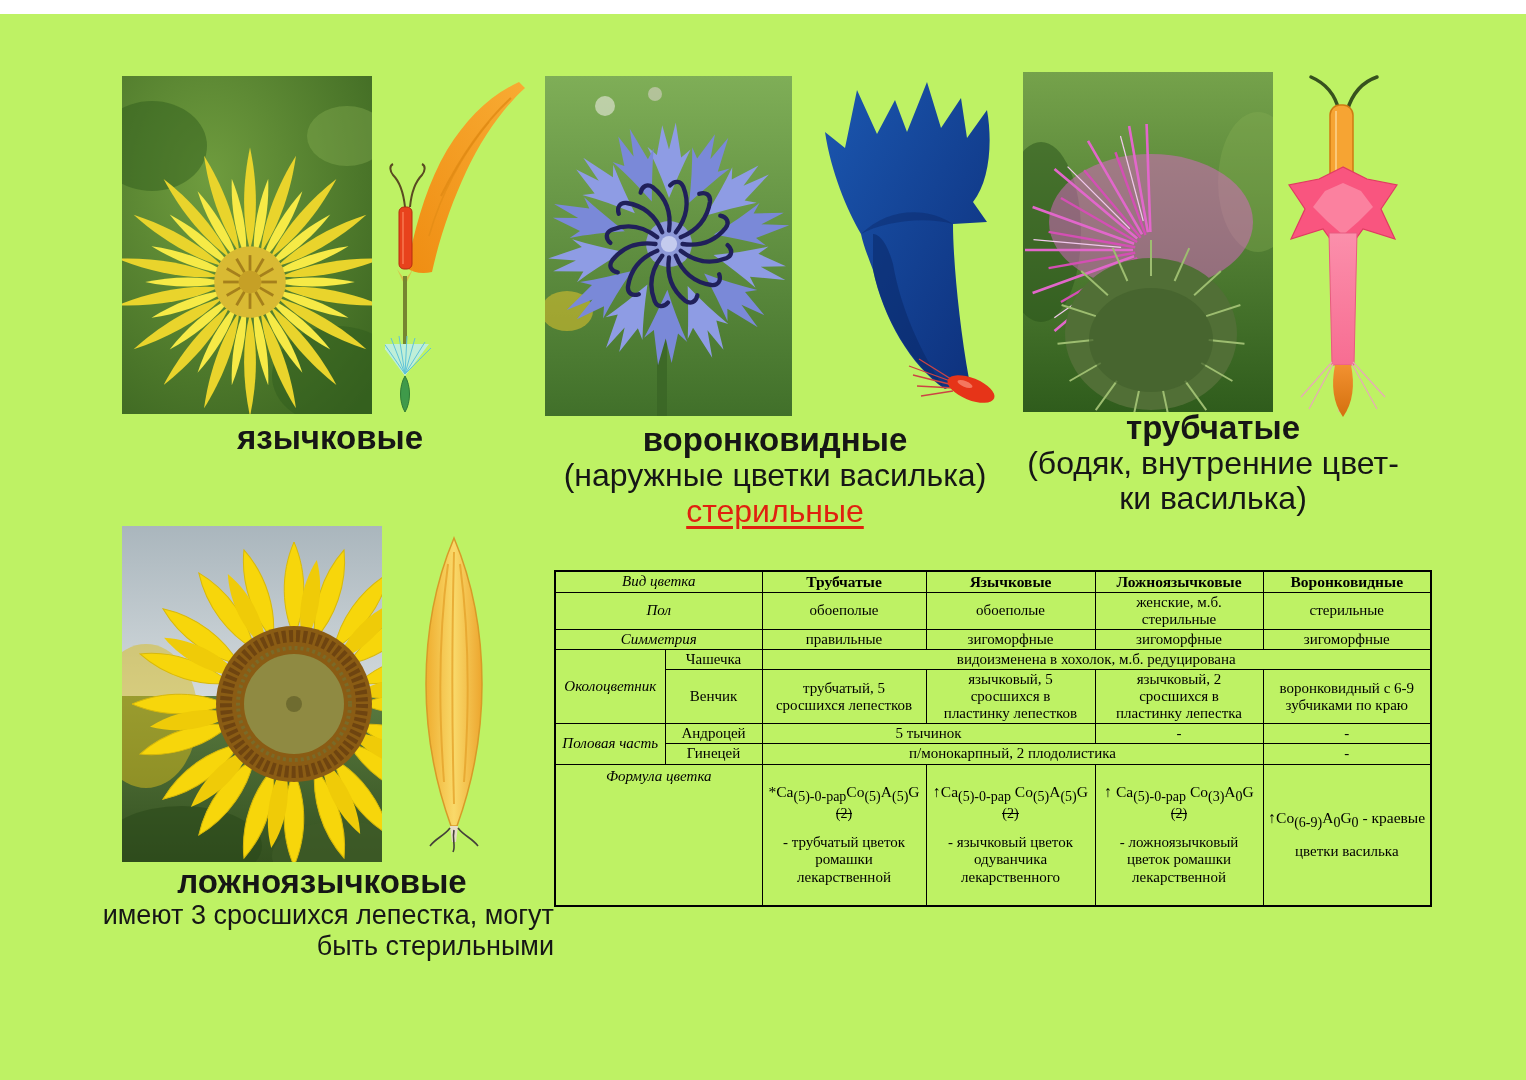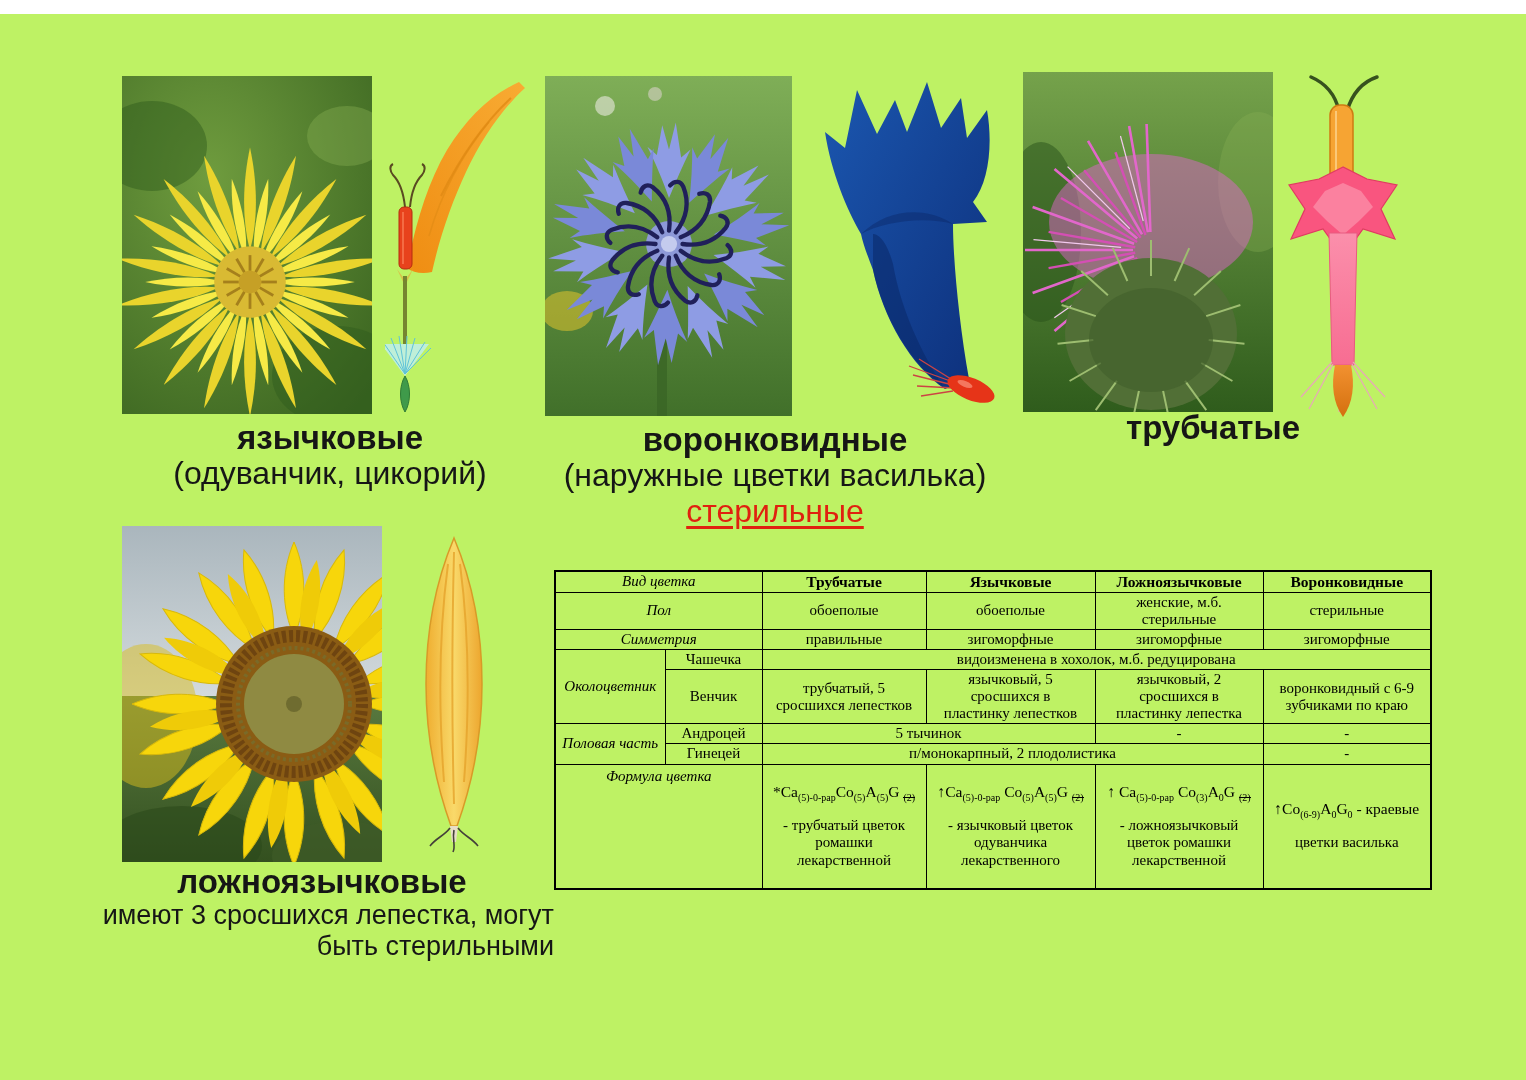--- a/index.html
+++ b/index.html
@@ -19,21 +19,21 @@
   
   table.flower{position:absolute;left:554px;top:556px;width:876px;border-collapse:collapse;
         font-family:"Liberation Serif",serif;font-size:15px;color:#000;
         border:2px solid #000;table-layout:fixed;}
   table.flower td{border:1px solid #000;text-align:center;vertical-align:middle;
         padding:1px 3px;line-height:1.14;white-space:pre-line;}
   td.lbl{font-style:italic;}
   td.hdr{font-weight:bold;font-size:15.5px;}
   td.formula-cell{vertical-align:top;padding-top:2px;}
   .formula{font-size:15.5px;line-height:1.1;}
-  .formula sub{font-size:10px;line-height:0;vertical-align:sub;text-align:right;}
+  .formula sub{font-size:14px;line-height:0;vertical-align:sub;text-align:right;}
   .formula sub.bar{border-top:1.2px solid #000;display:inline-block;}
   .formula-note{font-size:15px;line-height:1.18;white-space:pre-line;}
 </style>
 </head>
 <body>
 
 <div id="page" style="--sterile-red: #e0210f;">
 
   <svg class="abs" style="left:122px;top:62px" width="250" height="338" viewBox="0 0 250 338">
     <defs>
@@ -301,29 +301,30 @@
         <line x1="50" y1="297" x2="26" y2="342"></line>
       <line x1="70" y1="295" x2="102" y2="330"></line>
         <line x1="69" y1="297" x2="94" y2="342"></line>
       <line x1="60" y1="298" x2="56" y2="345"></line>
     </g>
     <path d="M52,298 C48,318 50,336 60,350 C70,336 72,318 68,298 Z" fill="url(#tov)"></path>
   </svg>
 
   <div class="caption" style="left:120px;top:406px;width:420px">
     <div class="cap-title">язычковые</div>
-    <div class="cap-sub">(одуванчик, цикорий)</div>
   </div>
   <div class="caption" style="left:543px;top:408px;width:464px">
     <div class="cap-title">воронковидные</div>
     <div class="cap-sub">(наружные цветки василька)</div>
     <div class="cap-note-red">стерильные</div>
   </div>
   <div class="caption" style="left:1015px;top:396px;width:396px">
     <div class="cap-title">трубчатые</div>
+    <div class="cap-sub">(бодяк, внутренние цвет-
+ки василька)</div>
   </div>
 
   <svg class="abs" style="left:122px;top:512px" width="260" height="336" viewBox="0 0 260 336">
     <defs>
       <linearGradient id="sky" x1="0" y1="0" x2="0" y2="1">
         <stop offset="0" stop-color="#aab6bd"></stop>
           <stop offset="1" stop-color="#d3dadd"></stop>
       </linearGradient>
       <linearGradient id="grass" x1="0" y1="0" x2="0" y2="1">
         <stop offset="0" stop-color="#5a7a40"></stop>

